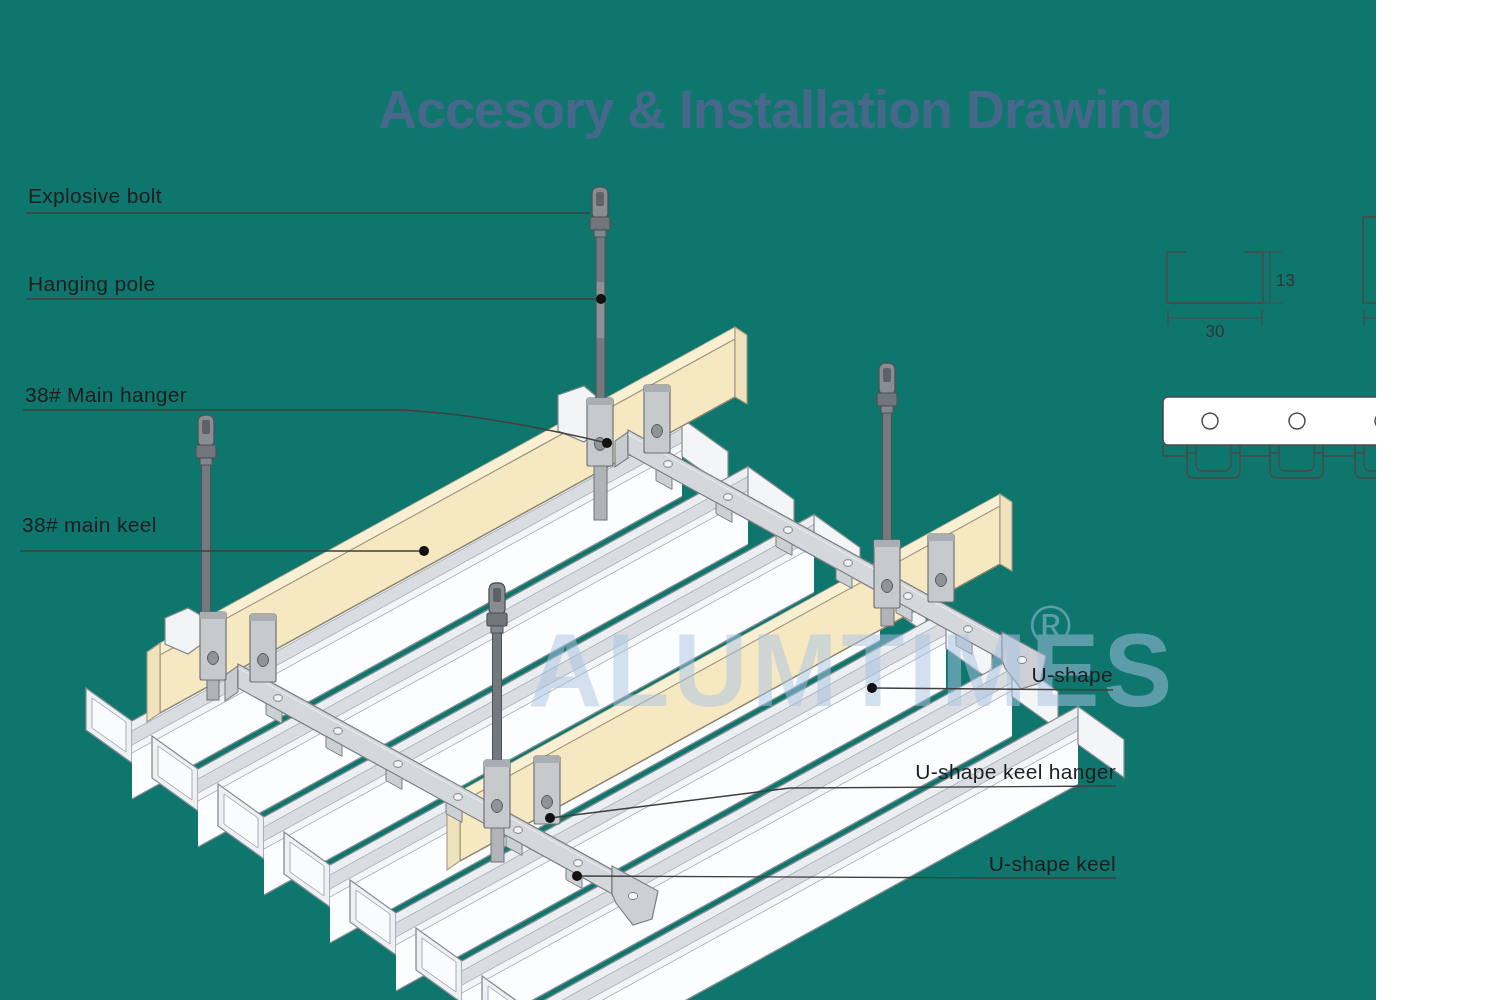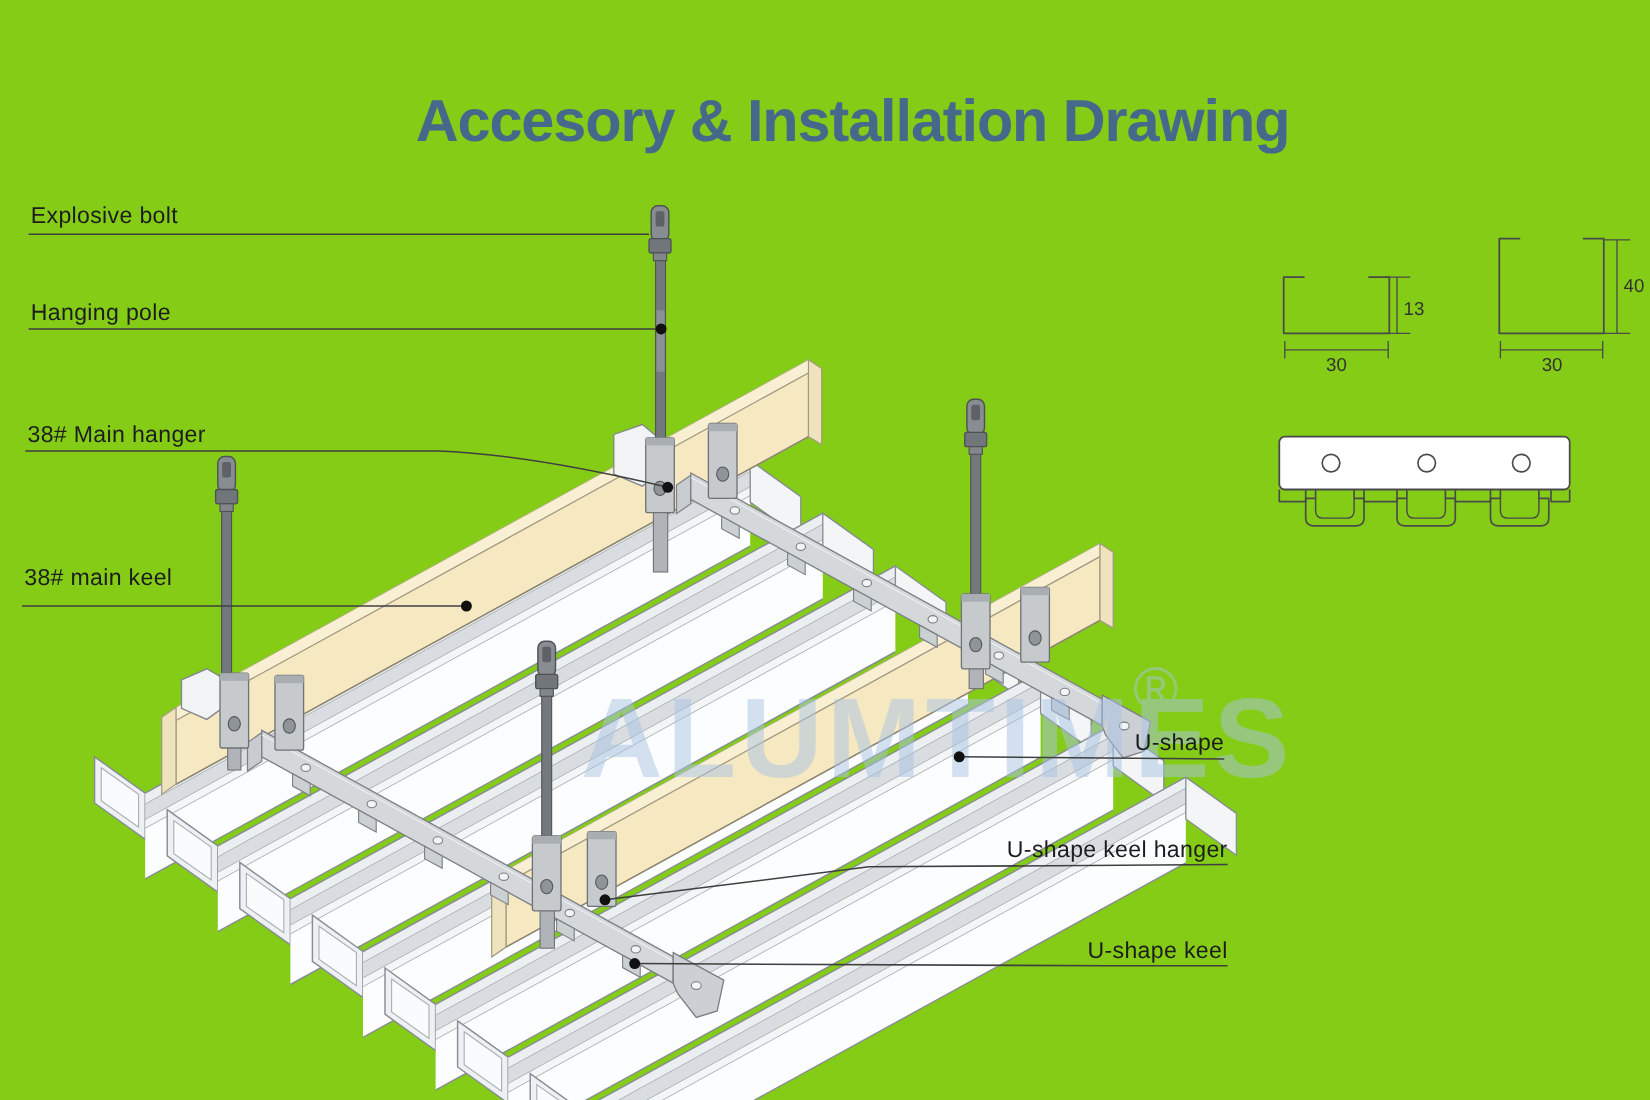--- a/index.html
+++ b/index.html
@@ -1,16 +1,16 @@
 <!DOCTYPE html>
 <html><head>
 <meta charset="utf-8">
 <style>
   html,body{margin:0;padding:0;background:#ffffff;}
-  .canvas{position:relative;width:1500px;height:1000px;background:#84cc16;overflow:hidden;
+  .canvas{position:relative;width:1376px;height:1000px;background:#0f766e;overflow:hidden;
           font-family:"Liberation Sans",sans-serif;}
   svg{position:absolute;left:0;top:0;}
   text{font-family:"Liberation Sans",sans-serif;}
   .title-text{font-size:54px;font-weight:bold;letter-spacing:-1px;}
   .callout{font-size:21px;letter-spacing:.3px;}
   .dim{font-size:17px;}
   .wm{font-size:103px;font-weight:bold;letter-spacing:4px;}
   .wm-r{font-size:56px;font-weight:normal;}
 </style>
 </head>

